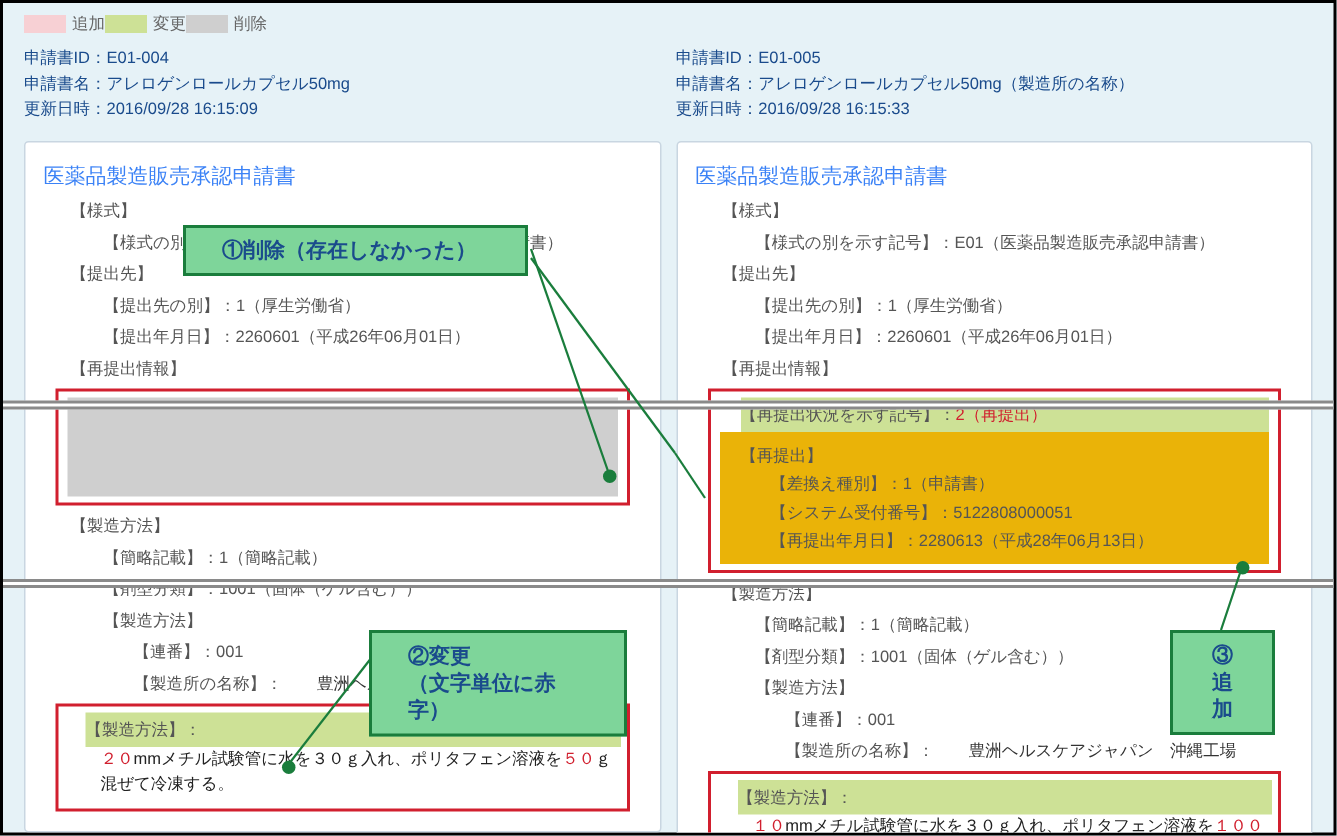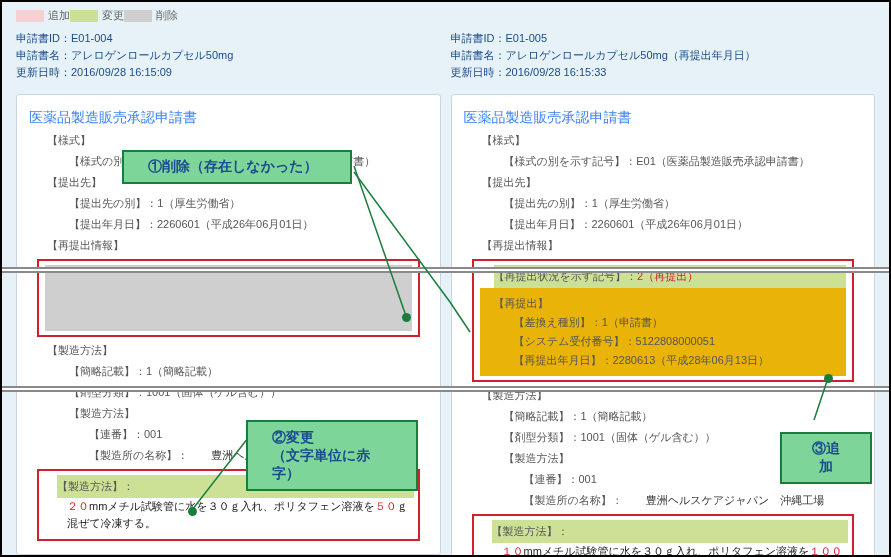--- a/index.html
+++ b/index.html
@@ -44,21 +44,21 @@
   background: #7ed59a;
   border: 2px solid #1a7d3c;
   color: #1a4b8c;
   font-size: 14px;
   font-weight: bold;
   padding: 6px 24px;
   z-index: 50;
 }
 .callout-1 { top: 148px; left: 120px; width: 230px; }
 .callout-2 { top: 418px; left: 244px; width: 172px; line-height: 1.3; }
-.callout-3 { top: 430px; left: 778px; width: 92px; text-align: center; }
+.callout-3 { top: 418px; left: 778px; width: 70px; text-align: center; }
 .hr-dbl {
   position: absolute;
   left: 0; right: 0;
   height: 6px;
   border-top: 2px solid #8a8a8a;
   border-bottom: 2px solid #8a8a8a;
   background: #fff;
   z-index: 5;
 }
 .hr-dbl.h1 { top: 265px; }
@@ -142,21 +142,21 @@
           <div class="band-mod blk2 lbl">【製造方法】：</div>
           <div class="proc-text">
             <span class="red-text">２０</span><span>mmメチル試験管に水を３０ｇ入れ、ポリタフェン溶液を</span><span class="red-text">５０</span><span>ｇ混ぜて冷凍する。</span>
           </div>
         </div>
       </div>
     </div>
 
     <div class="col">
       <div class="meta"><span>申請書ID：</span><span>E01-005</span></div>
-      <div class="meta"><span>申請書名：</span><span>アレロゲンロールカプセル50mg（再提出年月日）</span></div>
+      <div class="meta"><span>申請書名：</span><span>アレロゲンロールカプセル50mg（製造所の名称）</span></div>
       <div class="meta"><span>更新日時：</span><span>2016/09/28 16:15:33</span></div>
 
       <div class="card">
         <div class="card-title">医薬品製造販売承認申請書</div>
         <div class="ind1 lbl">【様式】</div>
         <div class="ind2 lbl">【様式の別を示す記号】：E01（医薬品製造販売承認申請書）</div>
         <div class="ind1 lbl">【提出先】</div>
         <div class="ind2 lbl">【提出先の別】：1（厚生労働省）</div>
         <div class="ind2 lbl">【提出年月日】：2260601（平成26年06月01日）</div>
         <div class="ind1 lbl">【再提出情報】</div>

